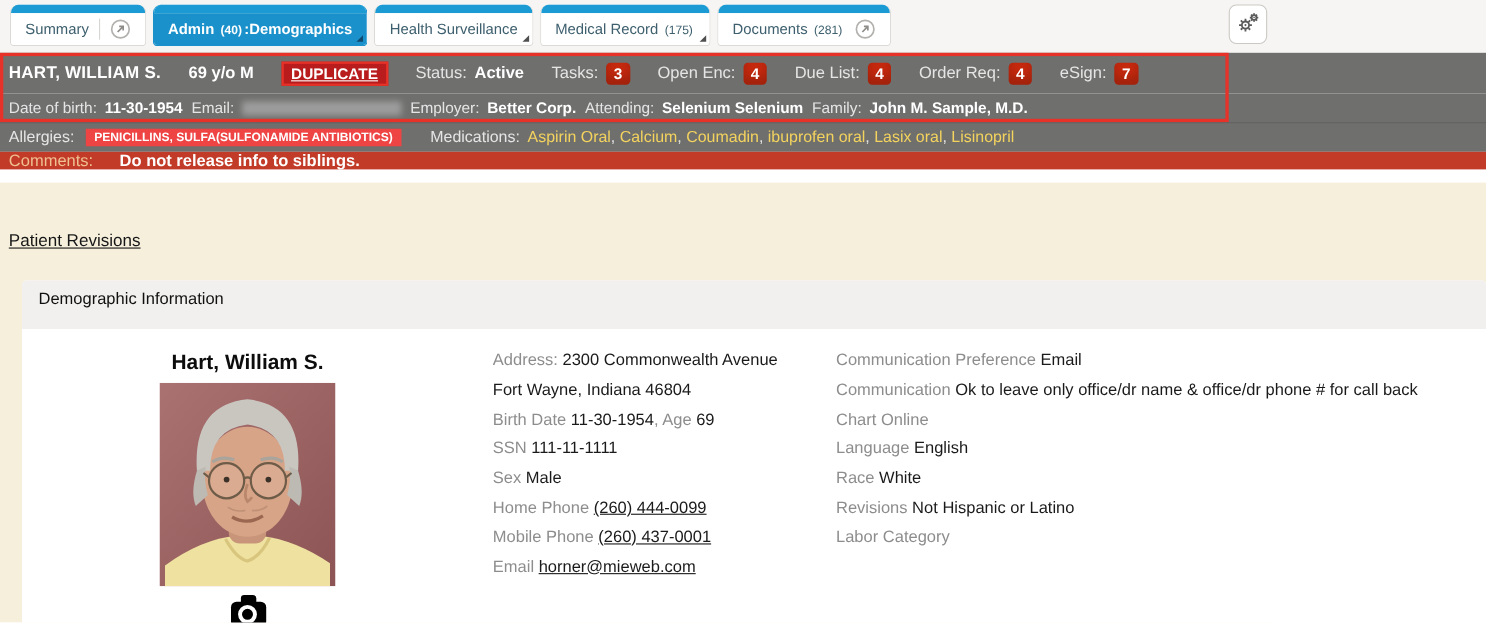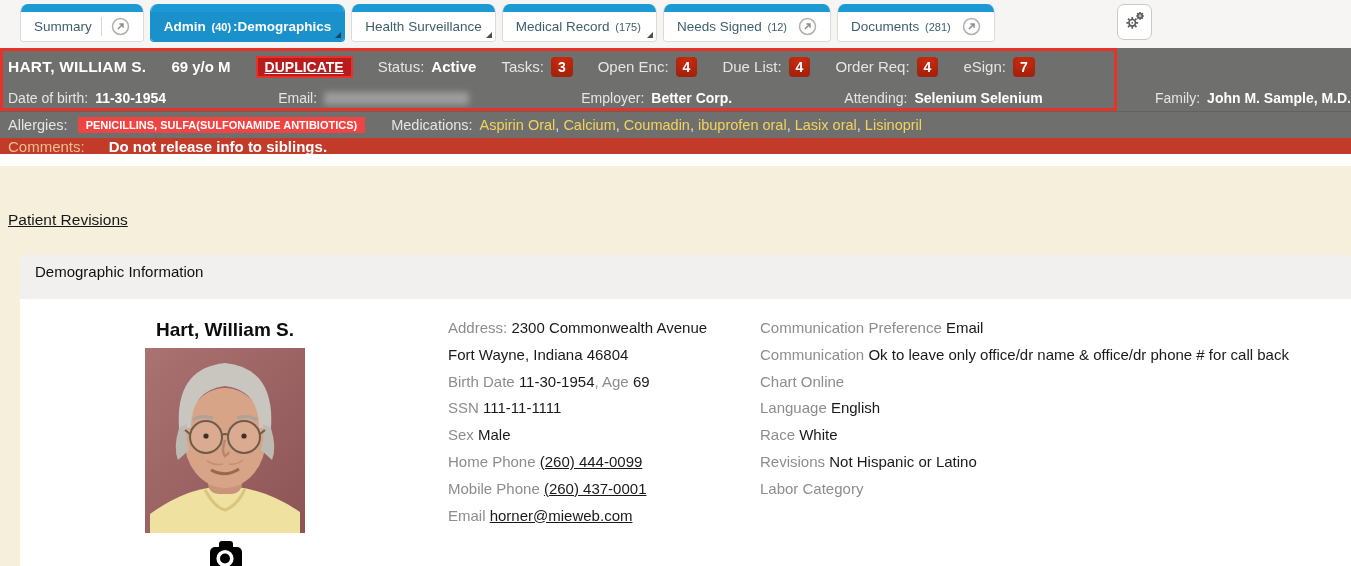--- a/index.html
+++ b/index.html
@@ -4,21 +4,21 @@
 <style>
   * { box-sizing: border-box; }
   html,body { margin:0; padding:0; }
   body {
     width:1351px; height:566px; position:relative; overflow:hidden;
     background:#ffffff; font-family:"Liberation Sans", sans-serif;
   }
 
   
   .tabbar { position:absolute; top:0; left:0; width:100%; height:48px; background:#f6f5f3; }
-  #tabs { position:absolute; left:20px; top:4px; display:flex; gap:6px; align-items:flex-start; }
+  #tabs { position:absolute; left:9px; top:4px; display:flex; gap:6px; align-items:flex-start; }
   .tab { position:relative; border-radius:8px 8px 4px 4px; overflow:hidden; cursor:pointer;
          border:1px solid #dcdad6; border-top:none; background:#fff; }
   .stripe { height:8px; background:var(--accent_blue,#1b9ad4); }
   .tbody { height:29px; display:flex; align-items:center; padding:0 13px; background:#fff;
            font-size:13.5px; color:#3d5f6e; white-space:nowrap; }
   .tab.active { border-color:var(--active_tab,#1a91cb); }
   .tab.active .tbody { background:var(--active_tab,#1a91cb); color:#fff; font-weight:bold; }
   .tcount { font-size:11px; margin:0 2px; }
   .fold { position:absolute; right:3px; bottom:3px; width:0; height:0;
           border-left:6px solid transparent; border-bottom:6px solid #4f4f4f; }
@@ -27,21 +27,21 @@
   .popout.sep { border-left:1px solid #d8d6d2; padding-left:9px; }
   .gear-btn { position:absolute; left:1117px; top:4px; width:35px; height:36px; background:#fff;
               border:1px solid #ccc9c4; border-radius:7px; display:flex; align-items:center;
               justify-content:center; cursor:pointer; padding:0; }
 
   
   .hdr { position:absolute; top:48px; left:0; width:100%; }
   .row { background:var(--header_gray,#6f6f6e); color:#fff; display:flex; align-items:center;
          padding-left:8px; width:100%; white-space:nowrap; }
   .row1 { height:37px; gap:25px; font-size:15px; }
-  .row2 { height:26px; gap:8px; font-size:14px;justify-content:space-between; }
+  .row2 { height:26px; gap:8px; font-size:14px; }
   .row3 { height:27px; gap:10px; font-size:14.5px; border-top:1px solid #626261; }
   .row4 { height:16px; background:var(--comments_red,#c23a28); gap:24px; font-size:15px; }
   .lbl { color:#e5e5e5; }
   .val { color:#fff; font-weight:bold; }
   .pname { font-weight:bold; font-size:15.5px; letter-spacing:.2px; }
   .page { font-weight:bold; }
   .pair { display:inline-flex; align-items:center; gap:7px; }
   .dup { background:#b91c1c; border:2px solid var(--highlight_border,#e63228); color:#fff;
          font-weight:bold; text-decoration:underline; padding:1px 7px; font-size:14px; cursor:pointer; }
   .cnt { background:var(--alert_red,#c5290e); color:#fff; font-weight:bold; border-radius:4px;
@@ -108,32 +108,20 @@
           <span class="tlabel">Health Surveillance</span>
         </div>
         <div class="fold"></div>
       </div>
       <div class="tab">
         <div class="stripe"></div>
         <div class="tbody">
           <span class="tlabel">Medical Record <span class="tcount">(175)</span></span>
         </div>
         <div class="fold"></div>
-      </div>
-      <div class="tab">
-        <div class="stripe"></div>
-        <div class="tbody">
-          <span class="tlabel">Needs Signed <span class="tcount">(12)</span></span>
-          <span class="popout">
-            <svg width="19" height="19" viewBox="0 0 20 20">
-              <circle cx="10" cy="10" r="8.4" fill="none" stroke="#b3b1ae" stroke-width="1.6"></circle>
-              <path d="M7.3 12.7 L12.4 7.6 M8.8 7.4 L12.6 7.4 L12.6 11.2" fill="none" stroke="#8f8d8a" stroke-width="1.6"></path>
-            </svg>
-          </span>
-        </div>
       </div>
       <div class="tab">
         <div class="stripe"></div>
         <div class="tbody">
           <span class="tlabel">Documents <span class="tcount">(281)</span></span>
           <span class="popout">
             <svg width="19" height="19" viewBox="0 0 20 20">
               <circle cx="10" cy="10" r="8.4" fill="none" stroke="#b3b1ae" stroke-width="1.6"></circle>
               <path d="M7.3 12.7 L12.4 7.6 M8.8 7.4 L12.6 7.4 L12.6 11.2" fill="none" stroke="#8f8d8a" stroke-width="1.6"></path>
             </svg>

